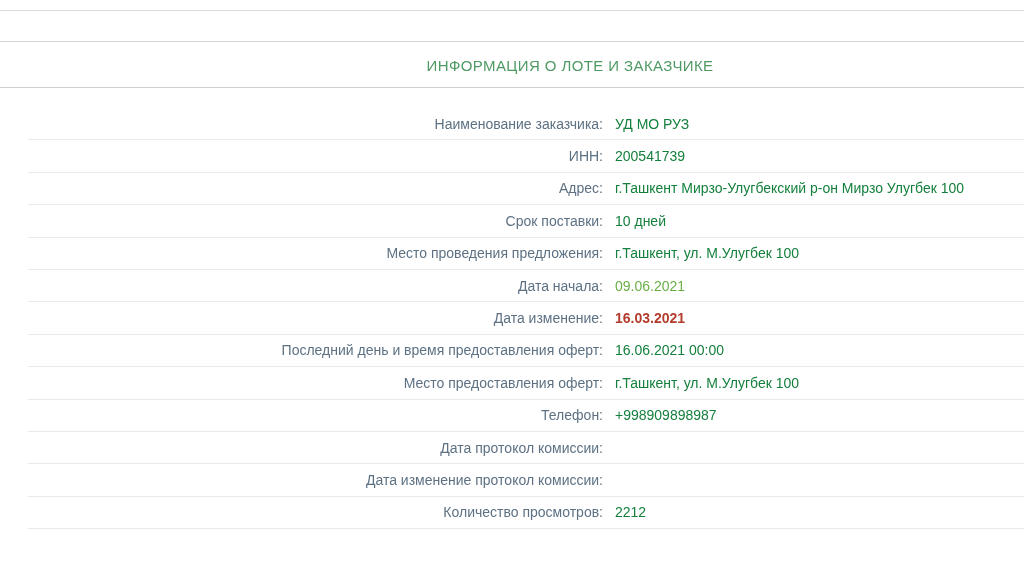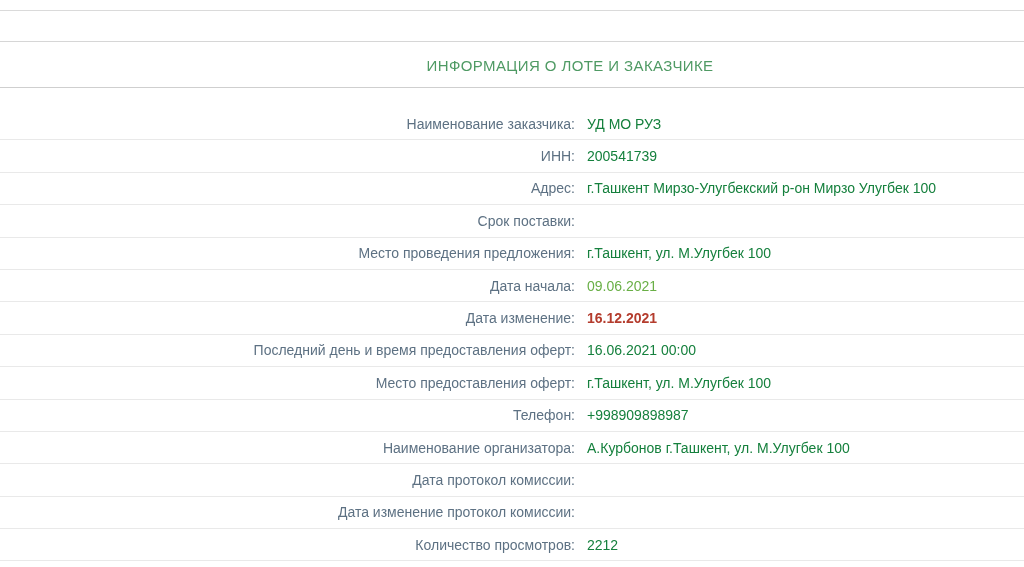--- a/index.html
+++ b/index.html
@@ -35,20 +35,21 @@
   }
   .info-table {
     margin-top: 20px;
   }
   .info-row {
     display: flex;
     align-items: center;
     height: 32.4px;
     border-bottom: 1px solid #e9e9e9;
     font-size: 14px;
+    margin-left: 28px;
   }
   .cell-label {
     width: 580px;
     flex: 0 0 580px;
     text-align: right;
     padding-right: 5px;
     color: #5d7183;
   }
   .cell-value {
     flex: 1;
@@ -87,56 +88,53 @@
       <div class="cell-value">200541739</div>
     </div>
 
     <div class="info-row">
       <div class="cell-label">Адрес:</div>
       <div class="cell-value">г.Ташкент Мирзо-Улугбекский р-он Мирзо Улугбек 100</div>
     </div>
 
     <div class="info-row">
       <div class="cell-label">Срок поставки:</div>
+      <div class="cell-value">10 дней</div>
     </div>
 
     <div class="info-row">
       <div class="cell-label">Место проведения предложения:</div>
       <div class="cell-value">г.Ташкент, ул. М.Улугбек 100</div>
     </div>
 
     <div class="info-row">
       <div class="cell-label">Дата начала:</div>
       <div class="cell-value date-start">09.06.2021</div>
     </div>
 
     <div class="info-row">
       <div class="cell-label">Дата изменение:</div>
-      <div class="cell-value date-end">16.12.2021</div>
+      <div class="cell-value date-end">16.03.2021</div>
     </div>
 
     <div class="info-row">
       <div class="cell-label">Последний день и время предоставления оферт:</div>
       <div class="cell-value">16.06.2021 00:00</div>
     </div>
 
     <div class="info-row">
       <div class="cell-label">Место предоставления оферт:</div>
       <div class="cell-value">г.Ташкент, ул. М.Улугбек 100</div>
     </div>
 
     <div class="info-row">
       <div class="cell-label">Телефон:</div>
       <div class="cell-value">+998909898987</div>
     </div>
 
-    <div class="info-row">
-      <div class="cell-label">Наименование организатора:</div>
-      <div class="cell-value">А.Курбонов г.Ташкент, ул. М.Улугбек 100</div>
-    </div>
 
     <div class="info-row">
       <div class="cell-label">Дата протокол комиссии:</div>
       <div class="cell-value"></div>
     </div>
 
     <div class="info-row">
       <div class="cell-label">Дата изменение протокол комиссии:</div>
       <div class="cell-value"></div>
     </div>

